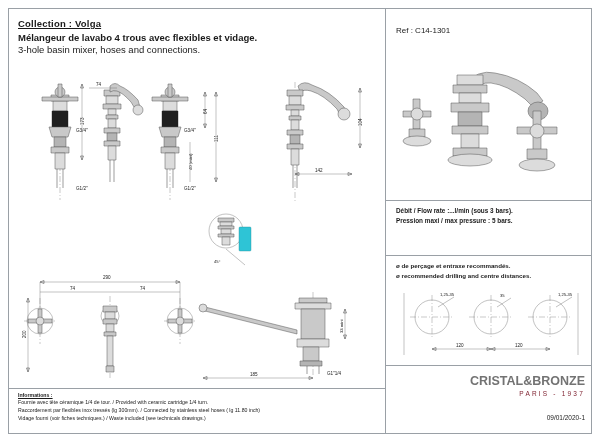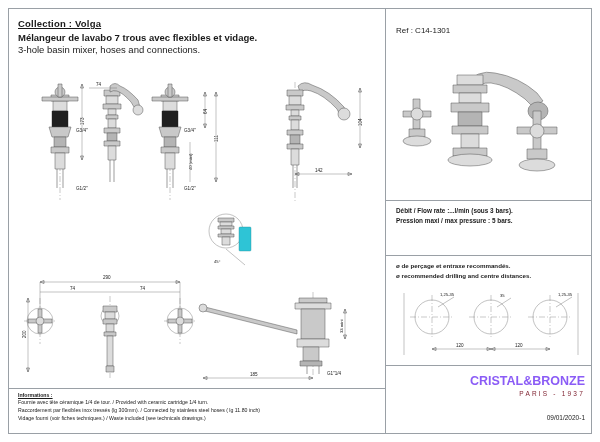--- a/index.html
+++ b/index.html
@@ -23,21 +23,21 @@
   .fn-title{font-size:5.2px;font-weight:bold;text-decoration:underline;}
   .fn{font-size:5.2px;line-height:1.55;color:#222;}
 
   .flowtext{position:absolute;left:396px;top:206px;width:190px;}
   .flowtext div{font-size:6.4px;font-weight:bold;line-height:1.6;}
 
   .drill-text{position:absolute;left:396px;top:261px;width:190px;}
   .drill-text div{font-size:6.2px;font-weight:bold;line-height:1.55;}
 
   .brand{position:absolute;left:460px;top:374px;text-align:right;width:125px;}
-  .brand .b1{font-size:12.5px;font-weight:bold;letter-spacing:0px;color:#8b5cf6;}
+  .brand .b1{font-size:12.5px;font-weight:bold;letter-spacing:0px;color:#737373;}
   .brand .b2{font-size:6.5px;letter-spacing:2.2px;color:#7b1b2a;margin-top:2px;}
   .docdate{position:absolute;left:470px;top:414px;width:115px;text-align:right;font-size:6.5px;color:#222;}
 
   svg{display:block;}
   .dimtxt{font-size:4.6px;fill:#222;font-family:"Liberation Sans",sans-serif;}
   .dimtxt-s{font-size:4.2px;fill:#222;font-family:"Liberation Sans",sans-serif;}
   .ln{stroke:#3a3a3a;stroke-width:.5;fill:none;}
   .lnt{stroke:#666;stroke-width:.4;fill:none;}
   .ctr{stroke:#777;stroke-width:.4;fill:none;stroke-dasharray:6 2 1 2;}
   .met{fill:#c9c9c9;stroke:#555;stroke-width:.5;}
@@ -52,21 +52,21 @@
 <div class="sheet">
   <div class="frame"></div>
   <div class="vdiv"></div>
   <div class="hdiv-right"></div>
   <div class="hdiv-right2"></div>
   <div class="hdiv-right3"></div>
   <div class="hdiv-left"></div>
 
   <div class="title-block">
     <div class="t-collection">Collection : Volga</div>
-    <div class="t-line1">Mélangeur de lavabo 7 trous avec flexibles et vidage.</div>
+    <div class="t-line1">Mélangeur de lavabo 4 trous avec flexibles et vidage.</div>
     <div class="t-line2">3-hole basin mixer, hoses and connections.</div>
   </div>
 
   <div class="ref">Ref : C14-1301</div>
 
   <svg class="elev" style="position:absolute;left:20px;top:70px;" width="230" height="140" viewBox="0 0 230 140">
 
     <g>
       <line class="ctr" x1="40" y1="18" x2="40" y2="130"></line>
       <path class="met" d="M31 25 h18 v6 h-18 z"></path>

